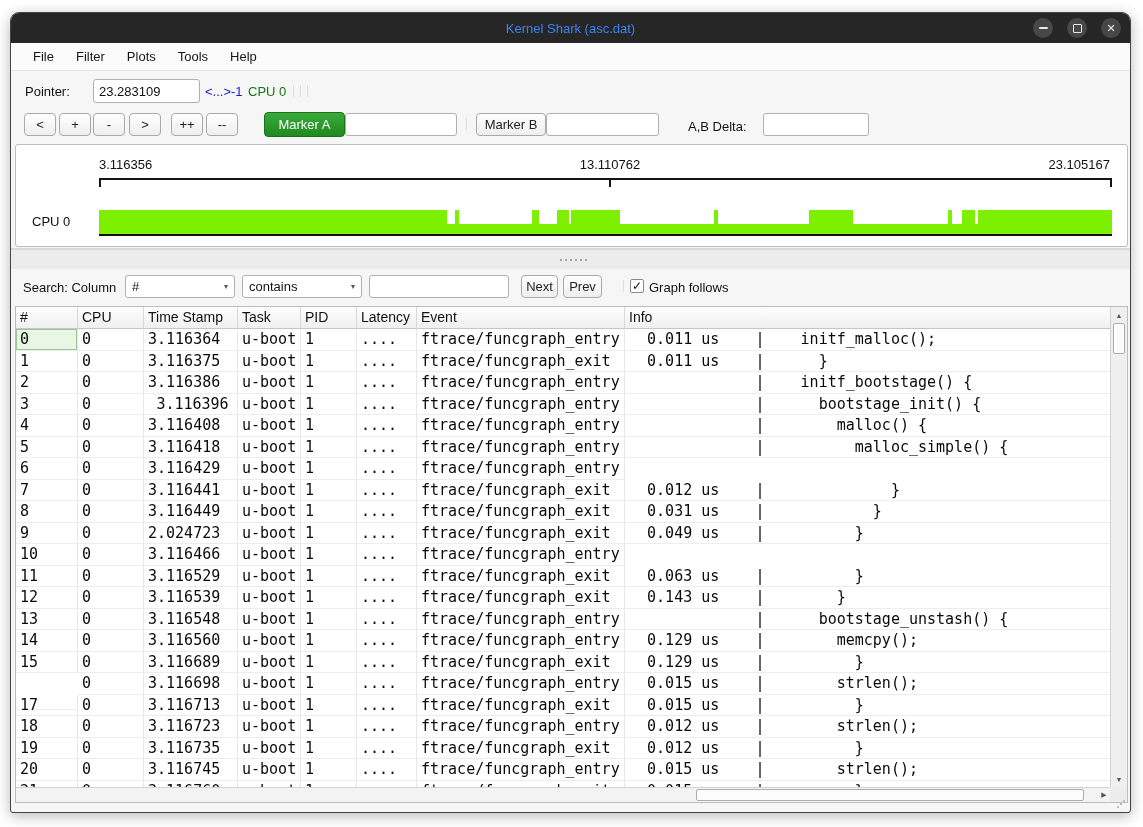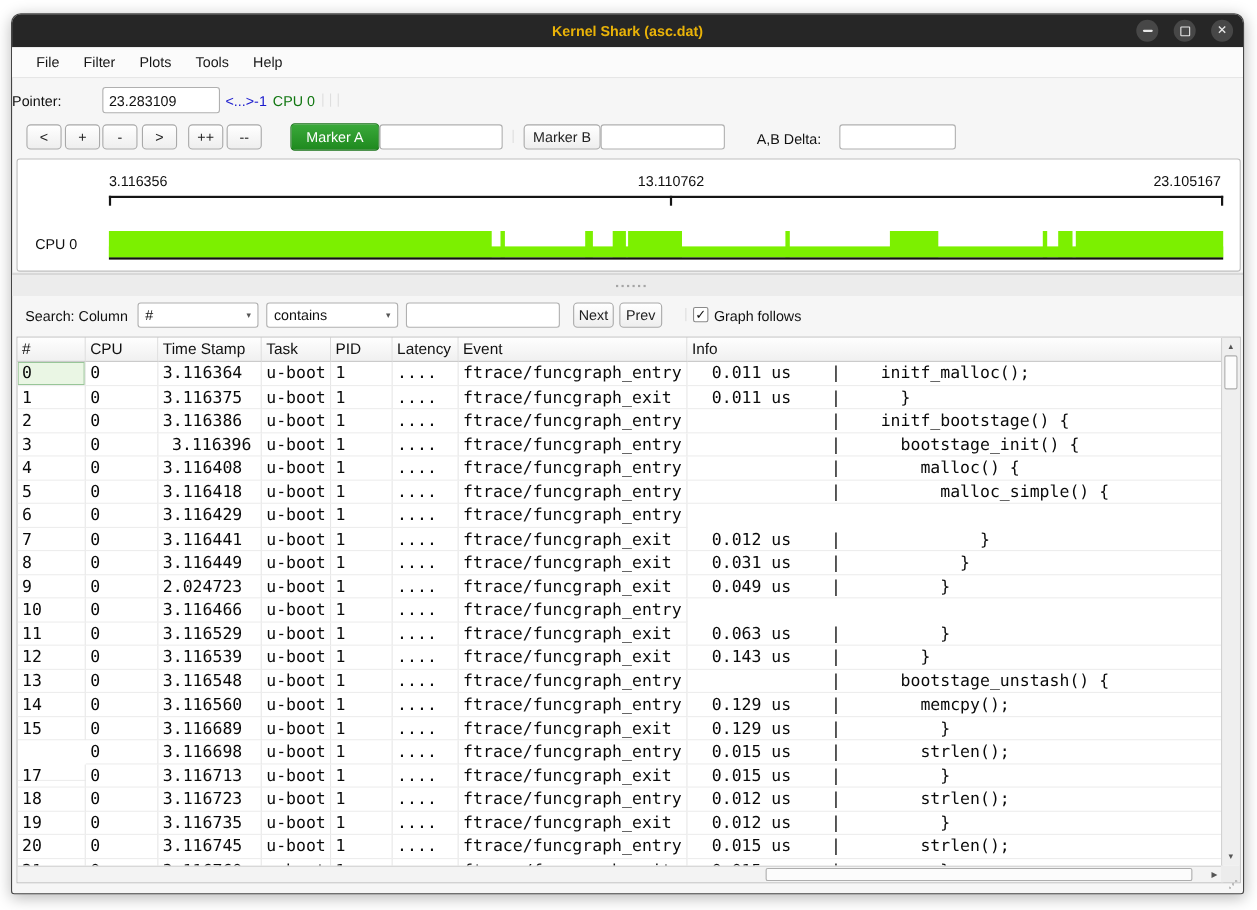--- a/index.html
+++ b/index.html
@@ -4,21 +4,21 @@
 <style>
   * { box-sizing: border-box; margin: 0; padding: 0; }
   html,body { width:1143px; height:827px; background:#fff; overflow:hidden;
     font-family:"Liberation Sans", sans-serif; }
   .win { position:absolute; left:10px; top:12px; width:1121px; height:801px;
     background:#f6f6f6; border:1px solid #454545; border-radius:9px 9px 3px 3px;
     box-shadow:0 3px 14px rgba(0,0,0,.28); }
   
   .titlebar { position:absolute; left:0; top:0; right:0; height:30px; background:var(--titlebar);
     border-radius:8px 8px 0 0; display:flex; align-items:center; justify-content:center; }
-  .title { color:#eab308; font-size:13px; font-weight:bold; }
+  .title { color:#3b82f6; font-size:13px; font-weight:normal; }
   .winbtns { position:absolute; right:9px; top:5px; display:flex; gap:14px; }
   .wbtn { width:20px; height:20px; border-radius:50%; background:#474747; display:flex;
     align-items:center; justify-content:center; cursor:default; }
   .g-min { width:9px; height:2px; background:#e8e8e8; border-radius:1px; }
   .g-max { width:9px; height:9px; border:1.5px solid #e8e8e8; border-radius:1px; }
   .g-close { color:#e8e8e8; font-size:11px; line-height:1; }
   
   .menubar { position:absolute; left:0; top:30px; right:0; height:28px; background:#fbfbfb;
     border-bottom:1px solid #e6e6e6; display:flex; align-items:center; padding-left:11px; }
   .menu-item { padding:0 11px; font-size:13px; color:#161616; }
@@ -107,21 +107,21 @@
   </div>
 
   <div class="menubar" id="menubar">
       <div class="menu-item">File</div>
       <div class="menu-item">Filter</div>
       <div class="menu-item">Plots</div>
       <div class="menu-item">Tools</div>
       <div class="menu-item">Help</div>
     </div>
 
-  <span class="lbl" style="left:0;top:71px">Pointer:</span>
+  <span class="lbl" style="left:14px;top:71px">Pointer:</span>
   <input class="tin" style="left: 82px; top: 66px; width: 107px; height: 24px;" value="23.283109">
   <span class="lbl link" style="left:194px;top:71px;color:var(--link-blue)">&lt;...&gt;-1</span>
   <span class="lbl" style="left:237px;top:71px;color:var(--cpu-green)">CPU 0</span>
   <span class="sep" style="left:282px;top:72px"></span>
   <span class="sep" style="left:289px;top:72px"></span>
   <span class="sep" style="left:296px;top:72px"></span>
 
   <div id="navrow">
       <div class="btn" style="left: 13px; top: 100px; width: 32px; height: 23px;">&lt;</div>
       <div class="btn" style="left: 48px; top: 100px; width: 32px; height: 23px;">+</div>

